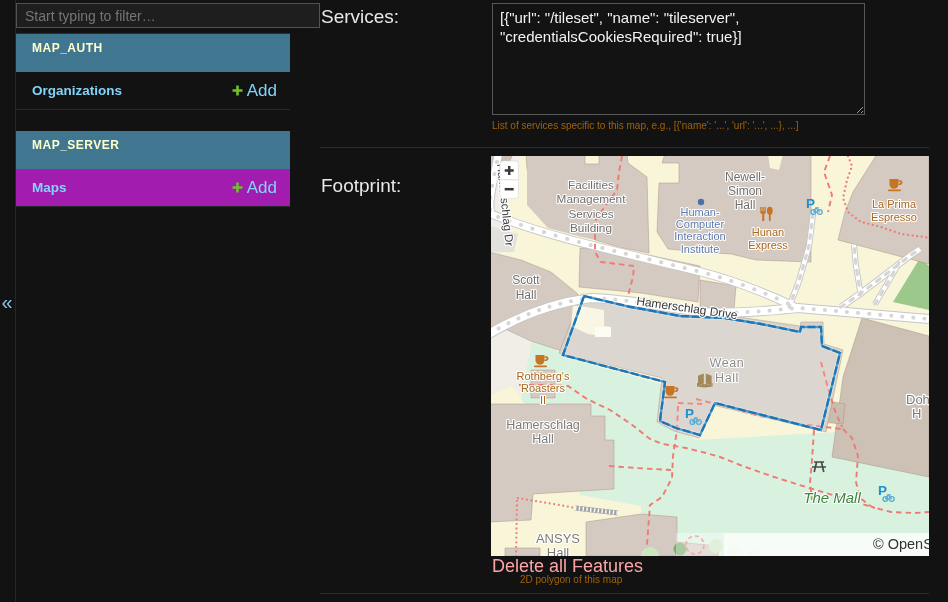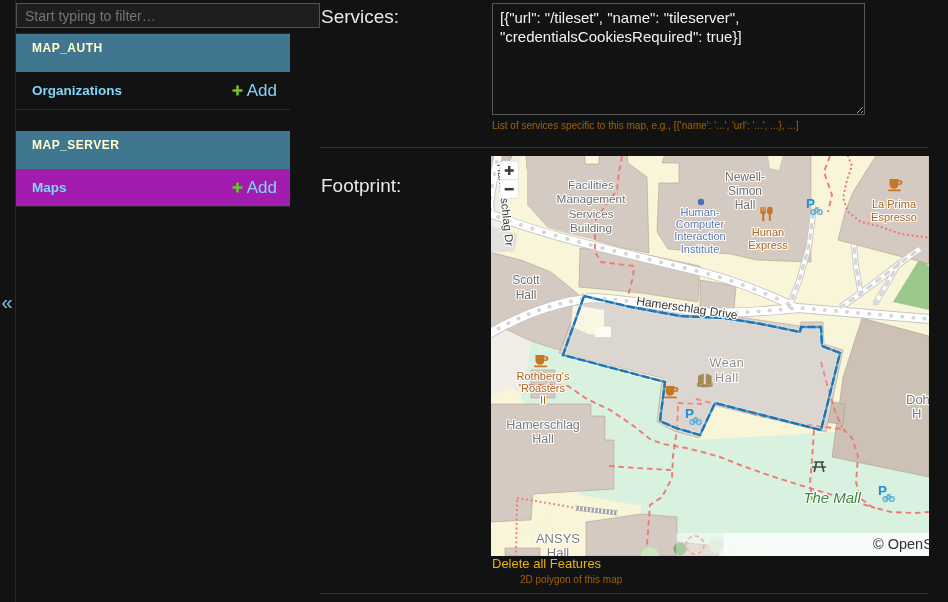--- a/index.html
+++ b/index.html
@@ -23,21 +23,21 @@
 #mod2 { position:absolute; left:0; top:131px; width:274px; }
 #content { position:absolute; left:320px; top:0; width:628px; height:602px; }
 .flabel { position:absolute; color:#e8e8e8; font-size:19px;text-align:center; }
 #services { position:absolute; left:172px; top:3px; width:373px; height:112px;
   background:#131313; border:1px solid #585858; color:#f2f2f2; font-size:15px;
   line-height:19px; padding:4px 7px; font-family:"Liberation Sans", sans-serif;
   resize:vertical; }
 .help { position:absolute; color:#a16207; font-size:10px; }
 .hr { position:absolute; left:0; width:609px; height:1px; background:#2d2d2d; }
 #mapbox { position:absolute; left:171px; top:156px; width:438px; height:400px; overflow:hidden; }
-#delfeat { position:absolute; left:172px; top:556px; color:#eab308; font-size:13px; }
+#delfeat { position:absolute; left:172px; top:556px; color:#fca5a5; font-size:18px; }
 </style>
 </head>
 <body>
 <div id="toggle">«</div>
 <div id="sideline"></div>
 <div id="sidebar">
   <input id="filter" value="" placeholder="Start typing to filter…" style="">
   <div id="mod1">
     <div class="caption">MAP_AUTH</div>
     <div class="mrow">

